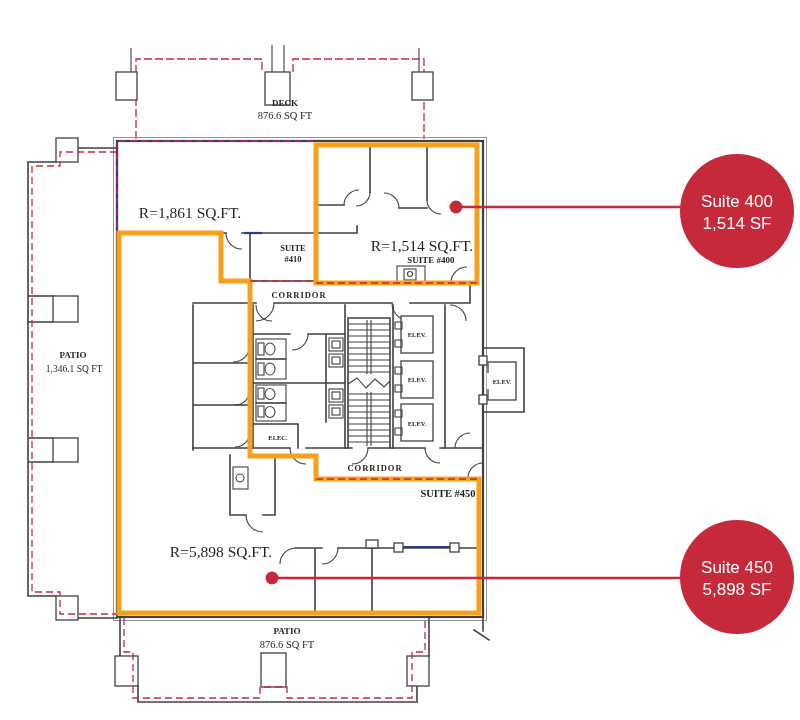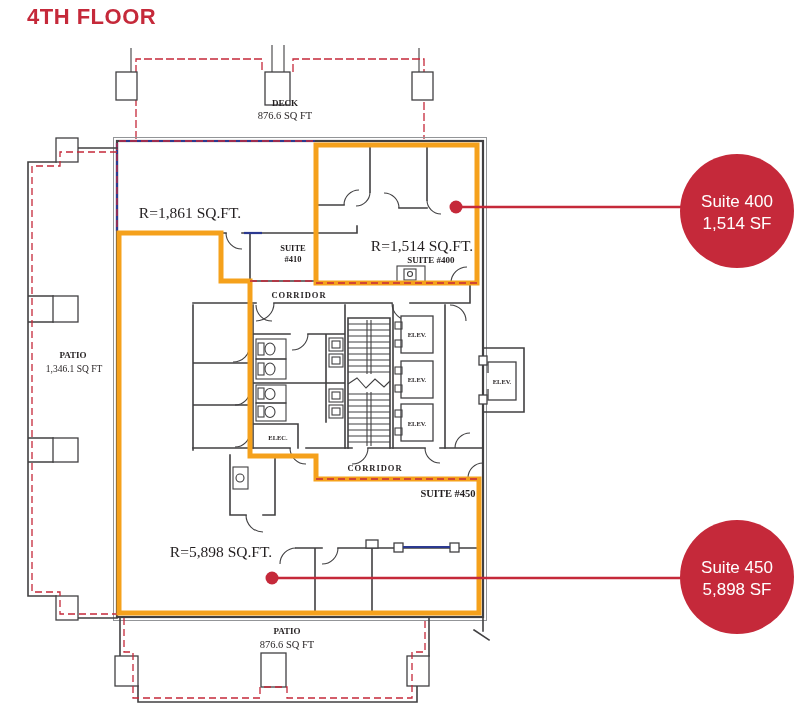--- a/index.html
+++ b/index.html
@@ -21,21 +21,20 @@
   .lbl{font-family:"Liberation Serif","DejaVu Serif",serif;fill:#231f20;text-anchor:middle;}
   .b{font-weight:bold;}
   .callout{fill:#C5293A;}
   .callout-line{stroke:#C5293A;stroke-width:2.4;}
   .callout-txt{font-family:"Liberation Sans",sans-serif;fill:#ffffff;font-size:17px;text-anchor:middle;}
 </style>
 </head>
 <body>
 
 <div class="canvas">
-  <div class="floor-title">4TH FLOOR</div>
 
   <svg width="800" height="720" viewBox="0 0 800 720">
 
     <g>
       <path class="wallthin" d="M131,48 V73 M272,45 V73 M284,45 V73 M419,48 V73"></path>
       <path class="redline" stroke-dasharray="8 3" d="M136,139 V59 H262 V72 M293,72 V59 H424 V139"></path>
       <rect class="box" x="116" y="72" width="21" height="28"></rect>
       <rect class="box" x="265" y="72" width="25" height="33"></rect>
       <rect class="box" x="412" y="72" width="21" height="28"></rect>
       <text class="lbl b" x="285" y="106" font-size="9">DECK</text>

